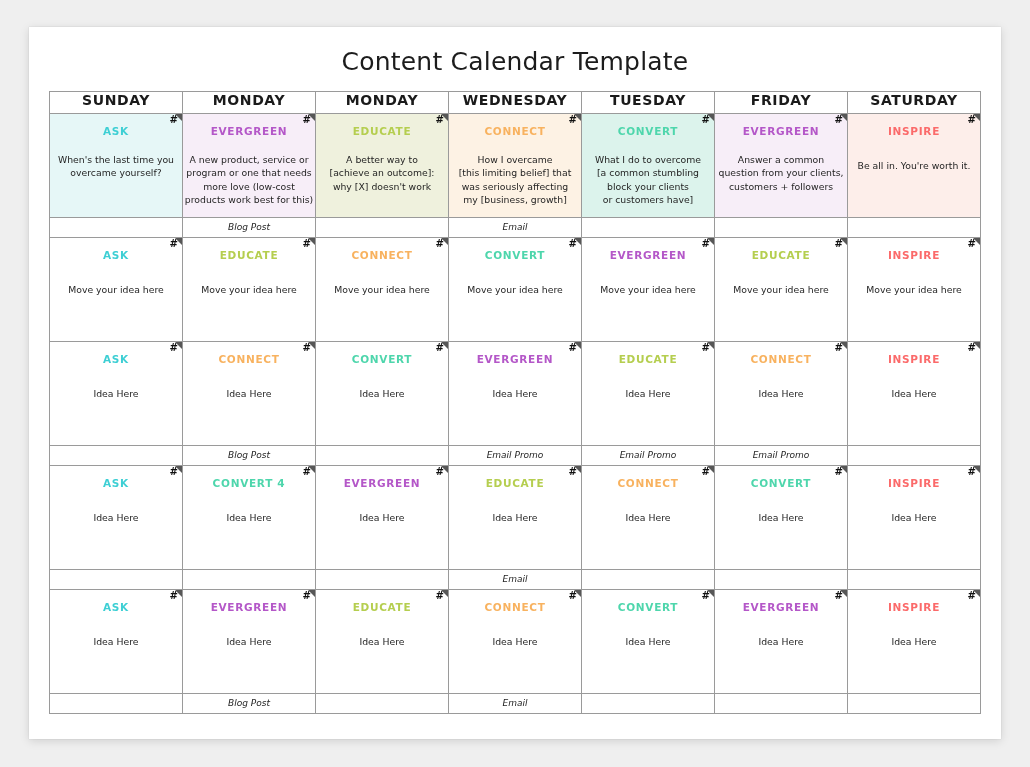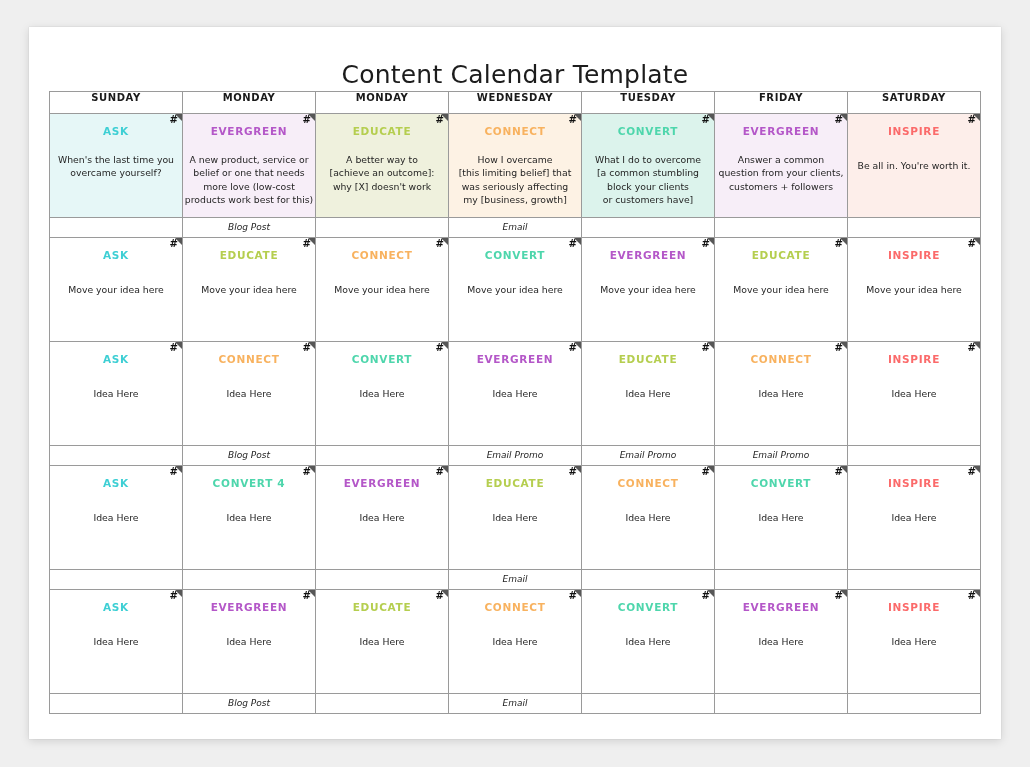--- a/index.html
+++ b/index.html
@@ -23,40 +23,40 @@
     height: 712px;
     background: #ffffff;
     box-shadow: 0 2px 9px rgba(0,0,0,0.13), 0 0 1px rgba(0,0,0,0.18);
   }
   .title {
     text-align: center;
     font-size: 25px;
     font-weight: 400;
     color: #1c1c1c;
     letter-spacing: 0.2px;
-    margin: 16px;
+    margin: 3px;
     padding-top: 17px;
     font-family: "DejaVu Sans", sans-serif;
   }
   table.cal {
     position: absolute;
     left: 20px;
     top: 64px;
     width: 932px;
     border-collapse: collapse;
     table-layout: fixed;
   }
   table.cal td, table.cal th {
     border: 1px solid #9a9a9a;
     padding: 0;
     vertical-align: top;
   }
   th.dayhead {
     height: 21px;
-    font-size: 10px;
+    font-size: 14px;
     font-weight: bold;
     letter-spacing: 0.6px;
     color: #1a1a1a;
     text-align: center;
     vertical-align: middle;
     background: #ffffff;
     font-family: "DejaVu Sans", sans-serif;
   }
   td.cell {
     position: relative;
@@ -142,21 +142,21 @@
               <span class="hash">#</span>
               <span class="cat" style="color: rgb(62, 207, 212);">ASK</span>
               <span class="body">When's the last time you
 overcame yourself?</span>
             </td>
             <td class="cell" style="background: rgb(247, 238, 248);">
               <div class="fold"></div>
               <span class="hash">#</span>
               <span class="cat" style="color: rgb(180, 87, 200);">EVERGREEN</span>
               <span class="body">A new product, service or
-belief or one that needs
+program or one that needs
 more love (low-cost
 products work best for this)</span>
             </td>
             <td class="cell" style="background: rgb(239, 241, 221);">
               <div class="fold"></div>
               <span class="hash">#</span>
               <span class="cat" style="color: rgb(181, 206, 79);">EDUCATE</span>
               <span class="body">A better way to
 [achieve an outcome]:
 why [X] doesn't work</span>

